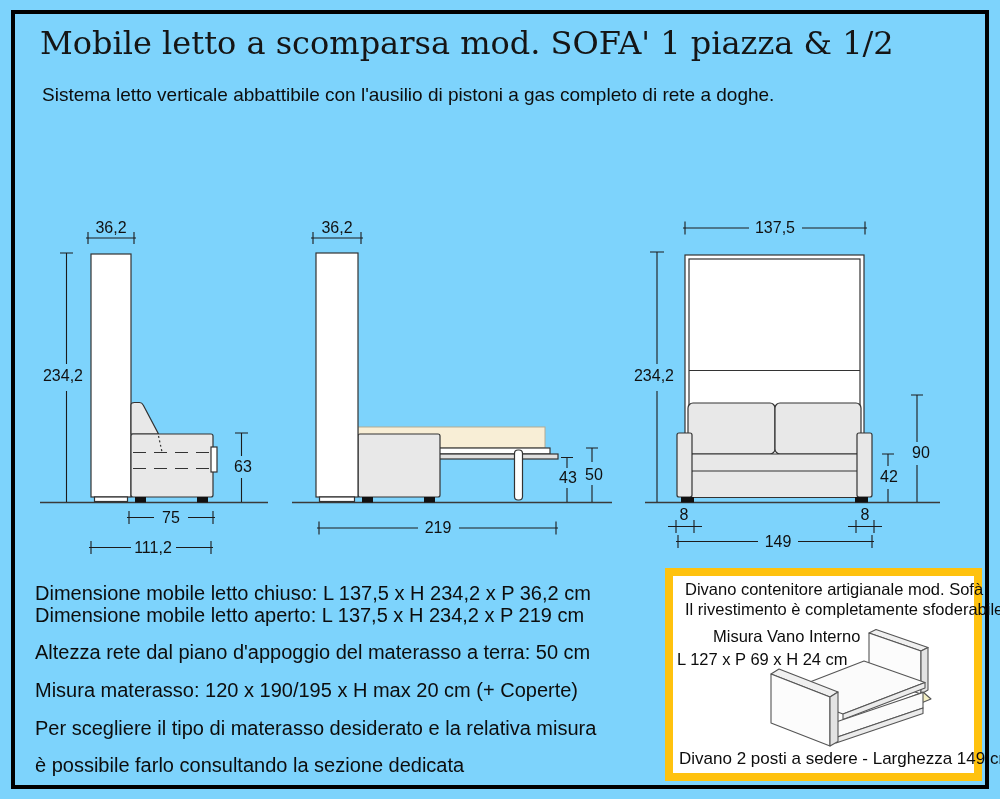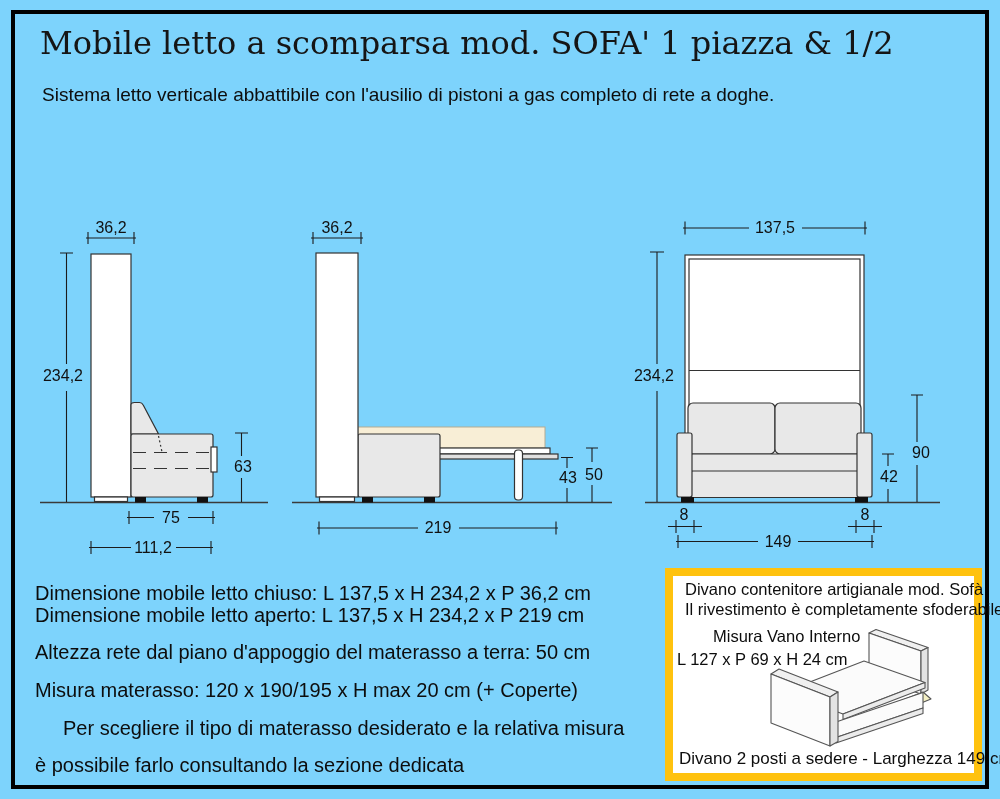--- a/index.html
+++ b/index.html
@@ -51,21 +51,21 @@
   <div class="frame"></div>
 
   <div class="title">Mobile letto a scomparsa mod. SOFA' 1 piazza &amp; 1/2</div>
 
   <div class="intro-line" style="top:84px;">Sistema letto verticale abbattibile con l'ausilio di pistoni a gas completo di rete a doghe.</div>
 
   <div class="spec-line" style="top:566px;margin-top:16px;">Dimensione mobile letto chiuso: L 137,5  x H 234,2 x P 36,2 cm</div>
   <div class="spec-line" style="top:604px;">Dimensione mobile letto aperto: L 137,5  x H 234,2 x P 219 cm</div>
   <div class="spec-line" style="top:641px;text-align:center;">Altezza rete dal piano d'appoggio del materasso a terra: 50 cm</div>
   <div class="spec-line" style="top:679px;">Misura materasso: 120 x 190/195 x H max 20 cm (+ Coperte)</div>
-  <div class="spec-line" style="top:717px;margin-left:28px;">Per scegliere il tipo di materasso desiderato e la relativa misura</div>
+  <div class="spec-line" style="top:717px;">Per scegliere il tipo di materasso desiderato e la relativa misura</div>
   <div class="spec-line" style="top:746px;margin-top:8px;">è possibile farlo consultando la sezione dedicata</div>
 
   <div class="sofa-box" id="sofa-box" style="border: 8px solid rgb(255, 194, 14); padding-left: 8px;">
     <div class="inner-text" style="left:12px;top:4px;">Divano contenitore artigianale mod. Sofà</div>
     <div class="inner-text" style="left:12px;top:24px;">Il rivestimento è completamente sfoderabile</div>
     <div class="inner-text" style="left:12px;top:51px;margin-left:28px;">Misura Vano Interno</div>
     <div class="inner-text" style="left:4px;top:74px;">L 127 x P 69 x H 24 cm</div>
     <div class="inner-text" style="left:6px;top:173px;font-size:17px;">Divano 2 posti a sedere - Larghezza  149 cm</div>
   </div>
 

